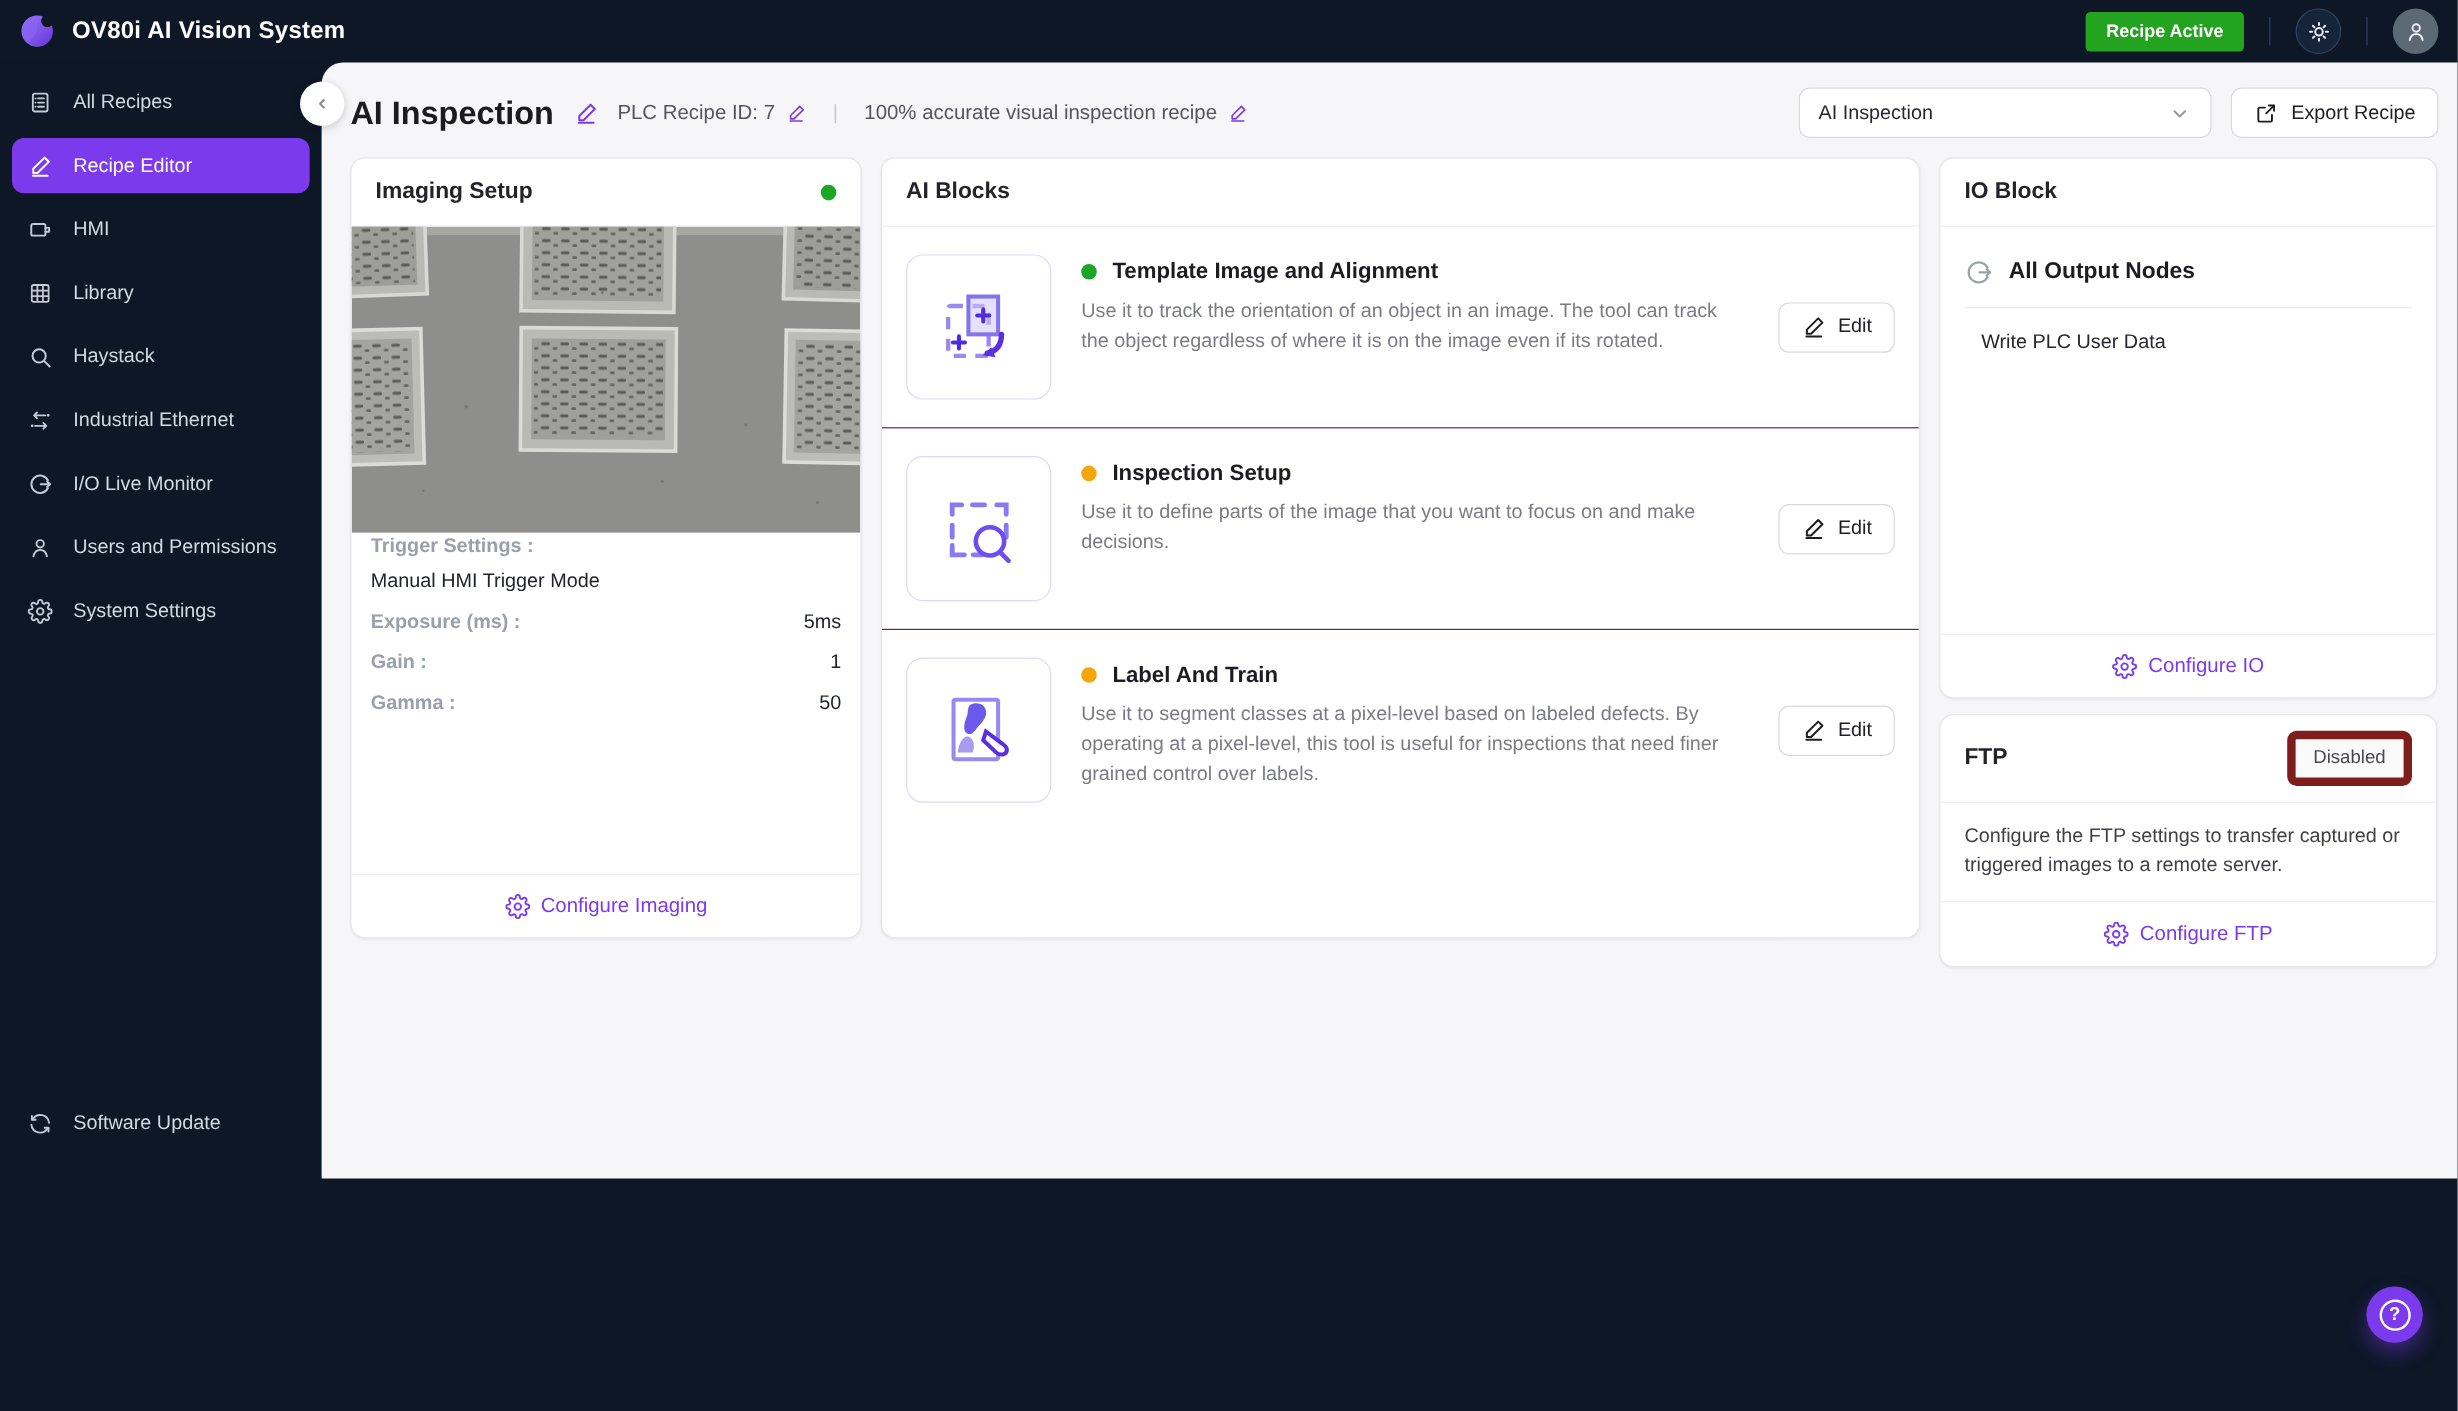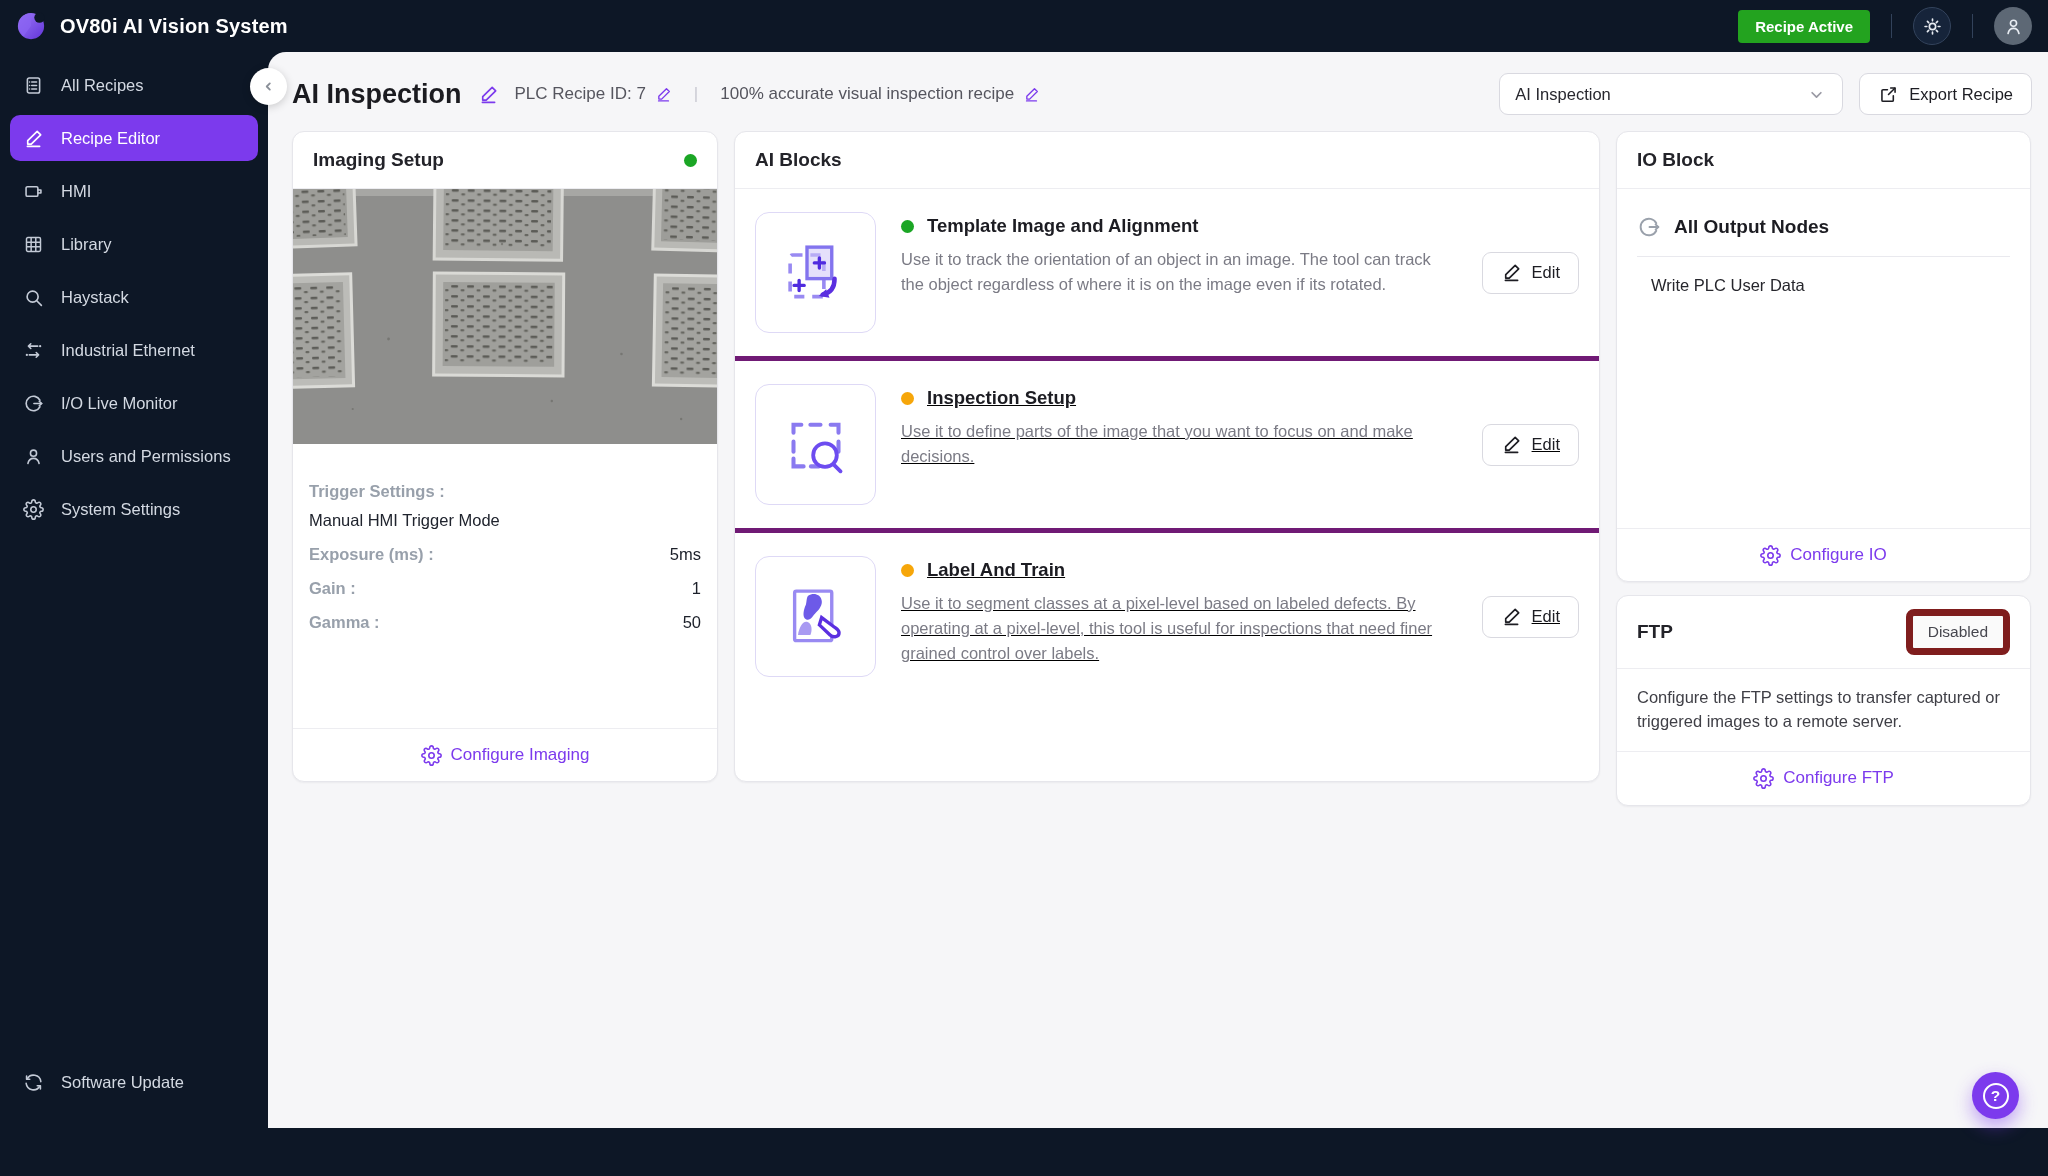--- a/index.html
+++ b/index.html
@@ -11,21 +11,21 @@
   
   .topbar { height:52px; background:#0d1726; display:flex; align-items:center; padding:0 16px; gap:14px; }
   .logo { width:30px; height:30px; flex:none; }
   .app-title { color:#fff; font-size:20px; font-weight:700; letter-spacing:.2px; flex:1; }
   .recipe-badge { background:#23a31f; color:#fff; font-size:15px; font-weight:600; padding:8px 17px; border-radius:4px; }
   .tb-sep { width:1px; height:24px; background:#32425a; margin:0 7px; }
   .tb-circle { width:38px; height:38px; border-radius:50%; display:flex; align-items:center; justify-content:center; color:#e8ecf2; }
   .theme-btn { background:#16243a; border:1px solid #33435c; }
   .avatar { background:#5d6875; }
   
-  .shell { display:flex; height:1076px; }
+  .shell { display:flex; height:930px; }
   .sidebar { width:268px; background:#0d1726; display:flex; flex-direction:column; padding:10px 10px 16px; flex:none; }
   .nav-item { height:46px; border-radius:10px; display:flex; align-items:center; gap:17px; padding:0 13px; color:#d3d9e2; font-size:16.5px; margin-bottom:7px; cursor:pointer; }
   .nav-item .ic { color:#c3cad6; }
   .nav-item.active { background:#7c3aed; color:#fff; }
   .nav-item.active .ic { color:#fff; }
   .nav-footer { margin-top:auto; }
   
   .main { flex:1; background:#f6f6f8; border-top-left-radius:18px; position:relative; }
   .collapse-btn { position:absolute; left:-18px; top:16px; width:37px; height:37px; border-radius:50%; background:#fff; box-shadow:0 2px 8px rgba(0,0,0,.18); display:flex; align-items:center; justify-content:center; color:#8a8f98; cursor:pointer; z-index:5; }
   .main-header { display:flex; align-items:center; padding:21px 16px 16px 24px; gap:16px; }
@@ -42,32 +42,32 @@
   .card { background:#fff; border:1px solid #e6e6eb; border-radius:12px; box-shadow:0 1px 2px rgba(16,24,40,.05); overflow:hidden; }
   .card-h { display:flex; align-items:center; justify-content:space-between; padding:17px 20px; border-bottom:1px solid #ededf1; }
   .card-title { font-size:19px; font-weight:600; color:#232329; }
   .dot { width:13px; height:13px; border-radius:50%; flex:none; }
   .dot.green { background:#1ba625; }
   .dot.amber { background:#f6a60a; }
   .col-imaging { width:426px; flex:none; }
   .card-imaging { height:651px; display:flex; flex-direction:column; }
   .photo { height:255px; flex:none; }
   .photo svg { display:block; width:100%; height:100%; }
-  .settings { padding:13px 16px 0; font-size:16.5px;margin-top:25px; }
+  .settings { padding:2px 16px 0; font-size:16.5px; }
   .slabel { color:#98a0ab; font-weight:700; }
   .trigger-val { color:#20242e; margin:10px 0 4px; }
   .srow { display:flex; justify-content:space-between; align-items:center; margin:15px 0; }
   .sval { color:#1c202a; }
   .card-foot { margin-top:auto; border-top:1px solid #ededf1; height:53px; display:flex; align-items:center; justify-content:center; flex:none; }
   .plink { color:#7c3aed; font-size:17px; display:flex; align-items:center; gap:9px; cursor:pointer; }
   
   .col-ai { width:866px; flex:none; }
   .card-ai { height:651px; }
   .block { display:flex; gap:25px; padding:23px 20px; align-items:flex-start; }
-  .block + .block { border-top:5px solid #701a75;text-decoration:underline; }
+  .block + .block { border-top:1px solid #701a75; }
   .tile { width:121px; height:121px; border:1.5px solid #ded9f6; border-radius:14px; flex:none; display:flex; align-items:center; justify-content:center; background:#fff; }
   .block-body { flex:1; padding-top:3px; }
   .block-title-row { display:flex; align-items:center; gap:13px; }
   .block-title { font-size:18.5px; font-weight:700; color:#1c1c22; }
   .block-desc { margin-top:10px; color:#7b7b85; font-size:16.5px; line-height:1.52; max-width:590px; }
   .btn-edit { align-self:center; flex:none; }
   
   .col-io { width:415px; flex:none; display:flex; flex-direction:column; gap:13px; }
   .card-io { height:451px; display:flex; flex-direction:column; }
   .io-body { padding:26px 20px 0; }

